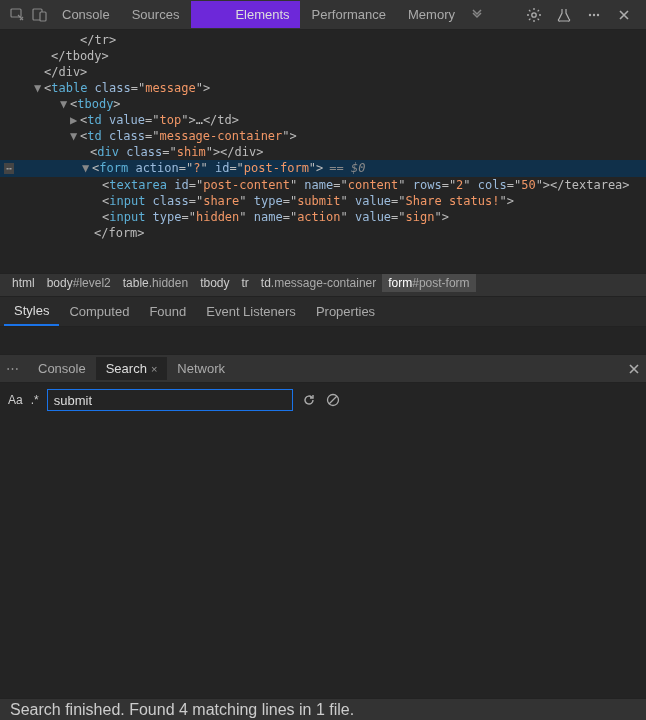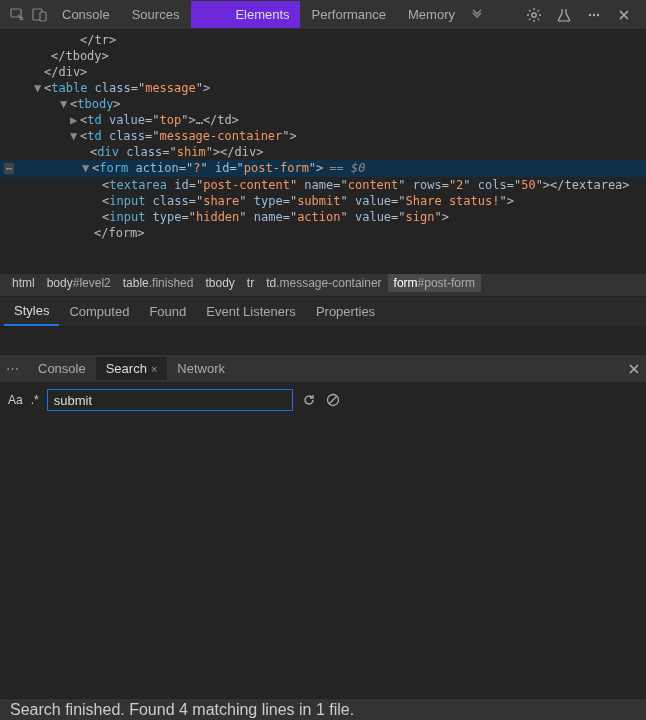--- a/index.html
+++ b/index.html
@@ -196,21 +196,21 @@
   <div class="dom-line hl" style="padding-left:0"><span class="ellipsis-badge">⋯</span><span style="display:inline-block;width:68px"></span><span class="arrow">▼</span><span class="tag-brkt">&lt;</span><span class="tag-name">form</span> <span class="attr-name">action</span><span class="equals">="</span><span class="attr-val">?</span><span class="equals">"</span> <span class="attr-name">id</span><span class="equals">="</span><span class="attr-val">post-form</span><span class="equals">"</span><span class="tag-brkt">&gt;</span><span class="selected-marker">== $0</span></div>
   <div class="dom-line" style="padding-left:102px"><span class="tag-brkt">&lt;</span><span class="tag-name">textarea</span> <span class="attr-name">id</span><span class="equals">="</span><span class="attr-val">post-content</span><span class="equals">"</span> <span class="attr-name">name</span><span class="equals">="</span><span class="attr-val">content</span><span class="equals">"</span> <span class="attr-name">rows</span><span class="equals">="</span><span class="attr-val">2</span><span class="equals">"</span> <span class="attr-name">cols</span><span class="equals">="</span><span class="attr-val">50</span><span class="equals">"</span><span class="tag-brkt">&gt;</span><span class="tag-brkt">&lt;/textarea&gt;</span></div>
   <div class="dom-line" style="padding-left:102px"><span class="tag-brkt">&lt;</span><span class="tag-name">input</span> <span class="attr-name">class</span><span class="equals">="</span><span class="attr-val">share</span><span class="equals">"</span> <span class="attr-name">type</span><span class="equals">="</span><span class="attr-val">submit</span><span class="equals">"</span> <span class="attr-name">value</span><span class="equals">="</span><span class="attr-val">Share status!</span><span class="equals">"</span><span class="tag-brkt">&gt;</span></div>
   <div class="dom-line" style="padding-left:102px"><span class="tag-brkt">&lt;</span><span class="tag-name">input</span> <span class="attr-name">type</span><span class="equals">="</span><span class="attr-val">hidden</span><span class="equals">"</span> <span class="attr-name">name</span><span class="equals">="</span><span class="attr-val">action</span><span class="equals">"</span> <span class="attr-name">value</span><span class="equals">="</span><span class="attr-val">sign</span><span class="equals">"</span><span class="tag-brkt">&gt;</span></div>
   <div class="dom-line" style="padding-left:94px"><span class="tag-brkt">&lt;/form&gt;</span></div>
 </div>
 
 <div class="breadcrumb">
   <span class="crumb">html</span>
   <span class="crumb"><span>body</span><span class="id">#level2</span></span>
-  <span class="crumb"><span>table</span><span class="cls">.finished</span></span>
+  <span class="crumb"><span>table</span><span class="cls">.hidden</span></span>
   <span class="crumb">tbody</span>
   <span class="crumb">tr</span>
   <span class="crumb"><span>td</span><span class="cls">.message-container</span></span>
   <span class="crumb active"><span>form</span><span class="id">#post-form</span></span>
 </div>
 
 <div class="styles-tabs">
   <div class="stab active">Styles</div>
   <div class="stab">Computed</div>
   <div class="stab">Found</div>

